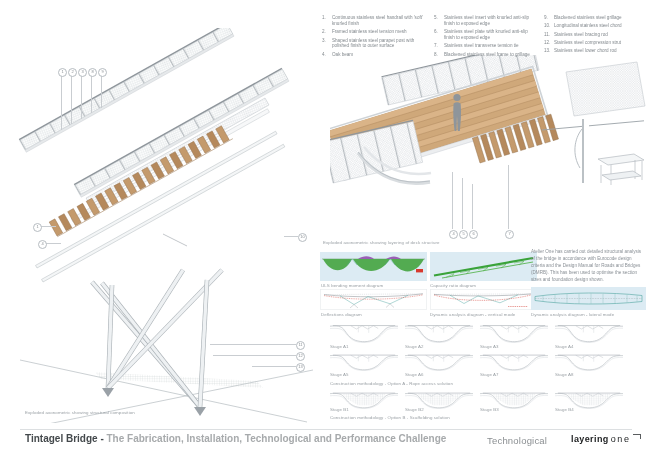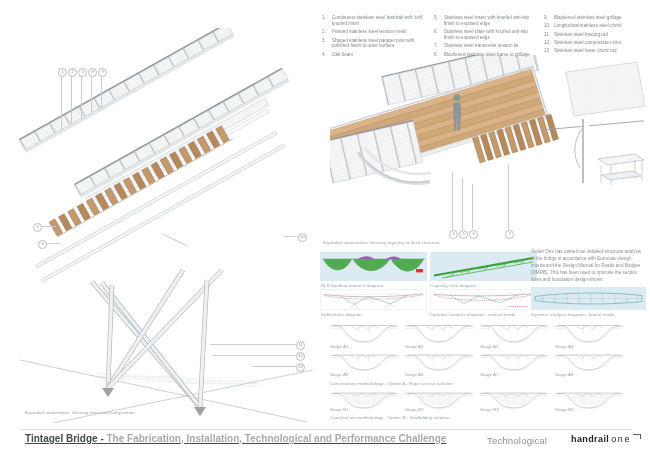--- a/index.html
+++ b/index.html
@@ -9,21 +9,21 @@
   .cap{position:absolute;font-size:4.4px;color:#9aa0a5;letter-spacing:.1px;white-space:nowrap;z-index:6;}
   .ann-col{position:absolute;top:15px;z-index:6;}
   .ann{display:flex;margin-bottom:2.3px;font-size:4.6px;line-height:1.3;color:#83898e;}
   .ann .n{width:10px;flex:none;}
   .ann .t{display:block;}
   .mk{position:absolute;width:7px;height:7px;border:0.6px solid #b6bcc1;border-radius:50%;
       background:#fff;font-size:4px;line-height:6.4px;text-align:center;color:#878d92;z-index:5;}
   .ld{position:absolute;background:#c9cdd1;z-index:4;}
   .note{position:absolute;font-size:4.6px;line-height:1.5;color:#8a9096;z-index:6;}
   .rule{position:absolute;left:20px;top:429px;width:612px;height:1px;background:#dcdfe1;}
-  .title{position:absolute;left:25px;top:433px;font-size:10px;font-weight:bold;color:#44494c;white-space:nowrap;text-decoration:underline;}
+  .title{position:absolute;left:25px;top:433px;font-size:10px;font-weight:bold;color:#44494c;white-space:nowrap;}
   .title .sub{color:#a7aaac;}
   .logo1{position:absolute;top:435px;left:487px;font-size:9.5px;color:#8b8f92;letter-spacing:.2px;}
   .logo2{position:absolute;top:434px;left:571px;font-size:9px;color:#1d1f20;font-weight:bold;letter-spacing:.4px;}
   .logo2 .one{font-weight:normal;letter-spacing:1.6px;margin-left:2px;}
   .logo2 .tm{display:inline-block;width:7px;height:4px;border-top:0.8px solid #5a5d5f;border-right:0.8px solid #5a5d5f;margin-left:2px;vertical-align:top;}
 </style>
 </head>
 <body>
 
 <div id="board">
@@ -412,16 +412,16 @@
 
   <div class="cap" style="left:330px;top:415px">Construction methodology - Option B - Scaffolding solution</div>
 
   <div class="rule"></div>
   <div class="title">
     <span>Tintagel Bridge -</span>
     <span class="sub">The Fabrication, Installation, Technological and Performance Challenge</span>
   </div>
   <div class="logo1">Technological</div>
   <div class="logo2">
-    <span>handrail</span><span class="one">one</span><span class="tm"></span>
+    <span>layering</span><span class="one">one</span><span class="tm"></span>
   </div>
 
 </div>
 
 </body></html>

